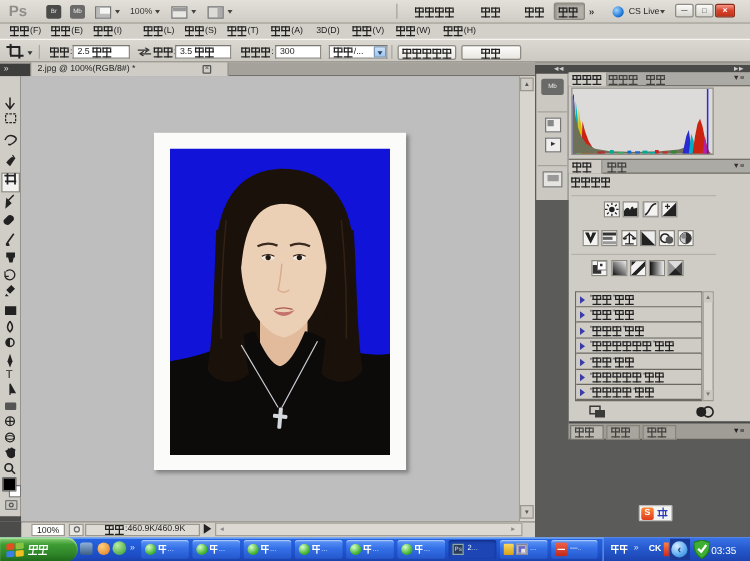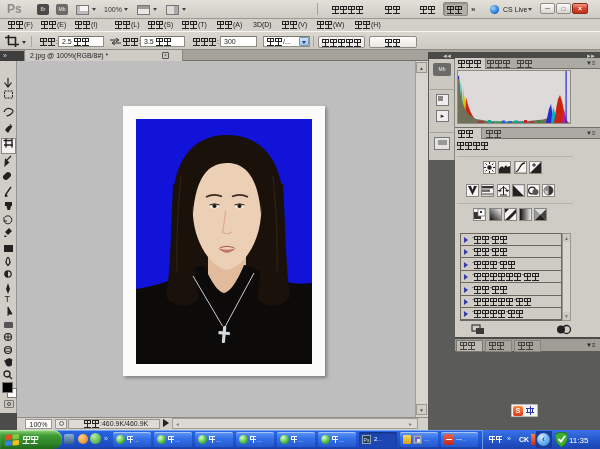--- a/index.html
+++ b/index.html
@@ -417,12 +417,12 @@
 <div class="a" style="left:489px;top:436px"><i class="zw zs"></i><i class="zw zs"></i></div>
 <div class="a" style="left:507px;top:435px;color:#cfe0ff;font-size:7px">»</div>
 <div class="a" style="left:519px;top:436px;color:#fff;font-size:7px;font-weight:bold">CK</div>
 <div class="a" style="left:531px;top:434px;width:4px;height:11px;background:linear-gradient(#ff8040,#d02818)"></div>
 <div class="a" style="left:536px;top:431px;width:16px;height:17px;background:#1a3a98"></div>
 <div class="a" style="left:537px;top:433px;width:13px;height:13px;border-radius:50%;background:radial-gradient(circle at 35% 30%,#d8ecff,#58a8f0 60%,#2878c8);color:#1a4a88;font-weight:bold;font-size:9px;text-align:center;line-height:12px">‹</div>
 <svg class="a" style="left:555px;top:432px" width="13" height="15" viewBox="0 0 13 15">
     <path d="M6.5 0 L13 2 C13 9 11 12 6.5 15 C2 12 0 9 0 2 Z" fill="#3fae34" stroke="#1e7a1a"></path>
     <path d="M3.5 7 L6 9.5 L10 4" stroke="#fff" stroke-width="1.8" fill="none"></path>
   </svg>
-<div class="a" style="left:569px;top:436px;color:#fff;font-size:8px">11:35</div>
+<div class="a" style="left:569px;top:436px;color:#fff;font-size:8px">03:35</div>
 </body></html>

